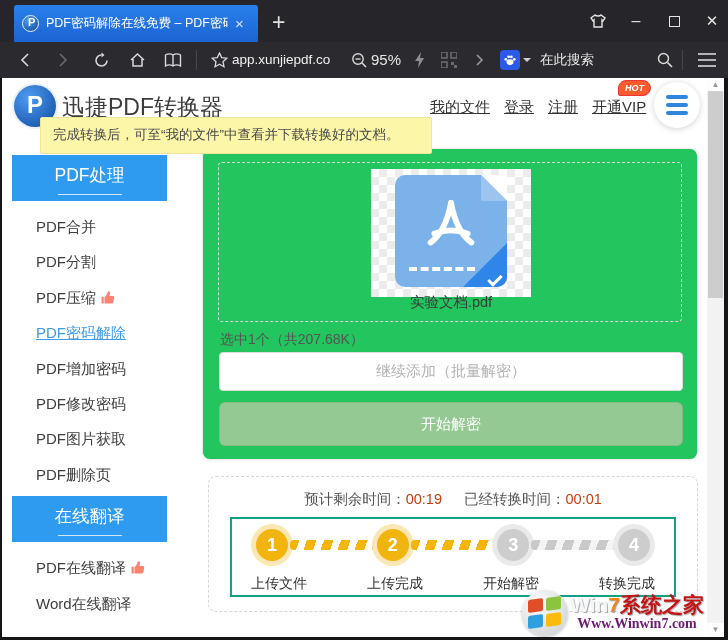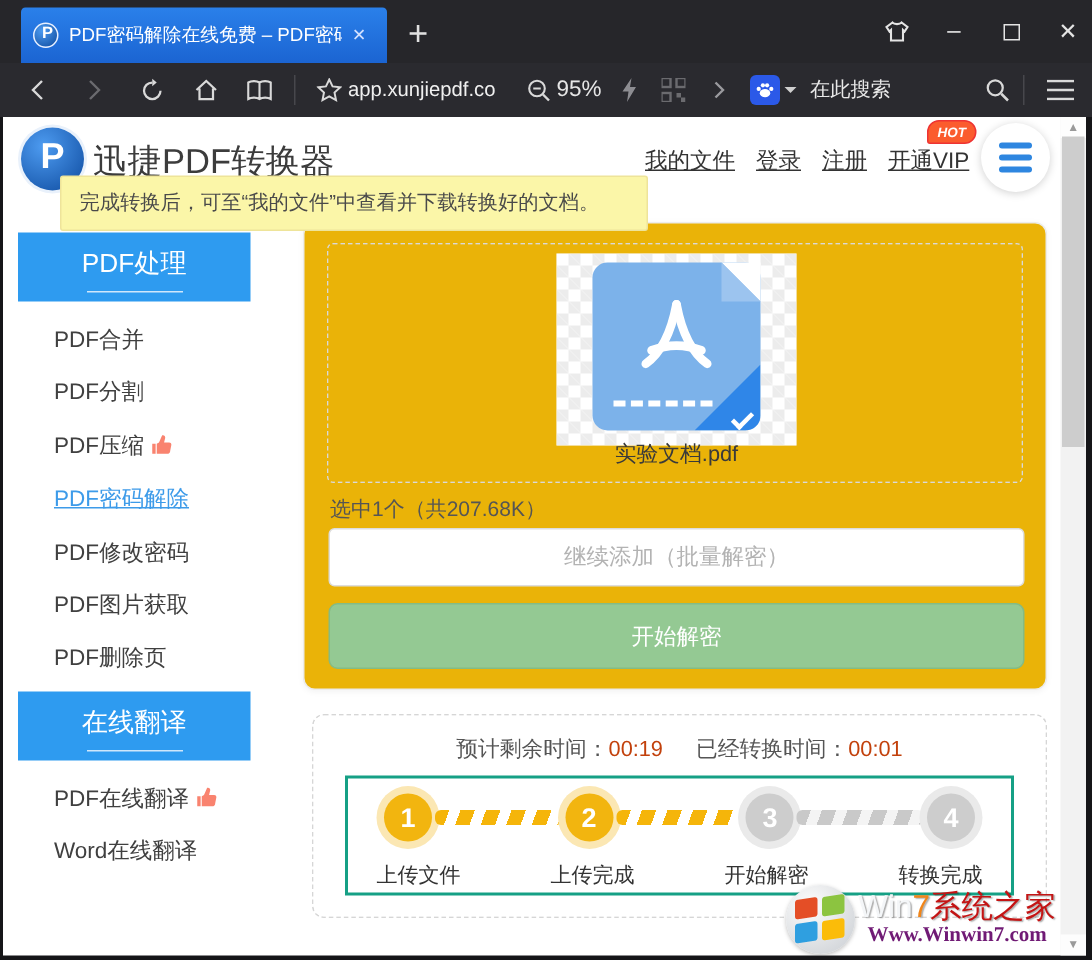--- a/index.html
+++ b/index.html
@@ -78,21 +78,21 @@
   .sb-header { height:46px; background:#2e9bf0; color:#fff; text-align:center;
                padding-top:8px; font-size:17.5px; cursor:pointer; }
   .sb-header i { display:block; width:64px; height:1px; background:#cfe7fb; margin:7px auto 0; }
   .sb-items { padding:8px 0 4px; }
   .sb-item { height:35.4px; line-height:35.4px; padding-left:24px; font-size:15px;
              color:#404040; cursor:pointer; white-space:nowrap; }
   .sb-item.active { color:#3d9be9; text-decoration:underline; }
   .thumb-icon { display:inline-block; vertical-align:-2px; margin-left:4px; }
 
   
-  .panel { position:absolute; left:200px; top:70px; width:496px; height:312px; background:#eab308;
+  .panel { position:absolute; left:200px; top:70px; width:496px; height:312px; background:#22c55e;
            border:1px solid #ececec; border-radius:8px; box-shadow:0 1px 4px rgba(0,0,0,.05); }
   .dropzone { position:absolute; left:15px; top:13px; width:464px; height:160px;
               border:1px dashed #d9d9d9; border-radius:4px; }
   .checker { position:absolute; left:152px; top:6px; width:160px; height:128px;
              background:#fff;
              background-image:linear-gradient(45deg,#ececec 25%,transparent 25%,transparent 75%,#ececec 75%),
                               linear-gradient(45deg,#ececec 25%,transparent 25%,transparent 75%,#ececec 75%);
              background-size:16px 16px; background-position:0 0,8px 8px; }
   .file-icon { position:absolute; left:24px; top:6px; width:112px; height:112px;
                background:#7cb2ea; border-radius:10px; cursor:pointer; }
@@ -149,21 +149,21 @@
   .watermark { position:absolute; right:20px; bottom:1px; display:flex; align-items:center; gap:2px; z-index:40; }
   .winflag { width:46px; height:46px; border-radius:50%;
              background:radial-gradient(circle at 35% 30%,#fdfdfd,#c9cdd2);
              box-shadow:0 1px 3px rgba(0,0,0,.25); position:relative; }
   .winflag i { position:absolute; width:15px; height:13px; border-radius:2px; transform:skewY(-8deg); }
   .winflag .p1 { left:6px;  top:9px;  background:#e44e26; }
   .winflag .p2 { left:24px; top:7px;  background:#8cc440; }
   .winflag .p3 { left:6px;  top:25px; background:#2f9fe0; }
   .winflag .p4 { left:24px; top:23px; background:#fbbc09; }
   .wm-text { text-align:center; }
-  .wm-line1 { font-size:21px; font-weight:normal; line-height:22px; white-space:nowrap;
+  .wm-line1 { font-size:21px; font-weight:bold; line-height:22px; white-space:nowrap;
               text-shadow:1px 1px 1px rgba(0,0,0,.35); }
   .wm-win   { color:#f4f6f8; } .wm-seven { color:#f08519; } .wm-suffix { color:#c41414; }
   .wm-line2 { font-family:"Liberation Serif",serif; font-size:14px; font-weight:bold;
               color:#701a75; white-space:nowrap; }
 </style>
 </head>
 <body>
 
 <div class="browser">
 
@@ -299,20 +299,21 @@
       <div class="sb-header">
         <span>PDF处理</span><i></i>
       </div>
       <div class="sb-items">
         <div class="sb-item"><span>PDF合并</span></div>
         <div class="sb-item"><span>PDF分割</span></div>
         <div class="sb-item"><span>PDF压缩</span><span class="thumb-icon"><svg width="15" height="15" viewBox="0 0 20 20">
                 <path d="M6 9 L6 18 L15 18 C17 18 18 17 18 15 L19 10 C19 8.8 18.2 8 17 8 L12.5 8 L13.5 4 C13.8 2.5 12.8 1.5 11.5 1.5 L10.8 1.5 L8 8 Z M2 9 L5 9 L5 18 L2 18 Z" fill="#f9836f"></path>
               </svg></span></div>
         <div class="sb-item active"><span>PDF密码解除</span></div>
+        <div class="sb-item"><span>PDF增加密码</span></div>
         <div class="sb-item"><span>PDF修改密码</span></div>
         <div class="sb-item"><span>PDF图片获取</span></div>
         <div class="sb-item"><span>PDF删除页</span></div>
       </div>
       <div class="sb-header">
         <span>在线翻译</span><i></i>
       </div>
       <div class="sb-items">
         <div class="sb-item"><span>PDF在线翻译</span><span class="thumb-icon"><svg width="15" height="15" viewBox="0 0 20 20">
                 <path d="M6 9 L6 18 L15 18 C17 18 18 17 18 15 L19 10 C19 8.8 18.2 8 17 8 L12.5 8 L13.5 4 C13.8 2.5 12.8 1.5 11.5 1.5 L10.8 1.5 L8 8 Z M2 9 L5 9 L5 18 L2 18 Z" fill="#f9836f"></path>

